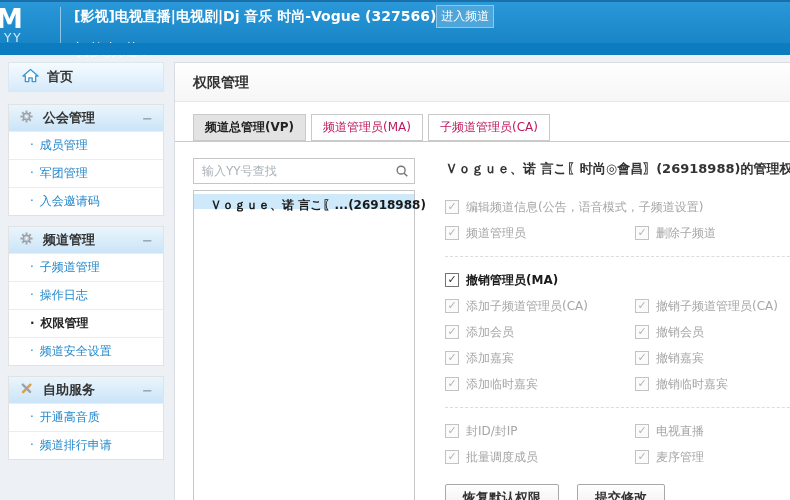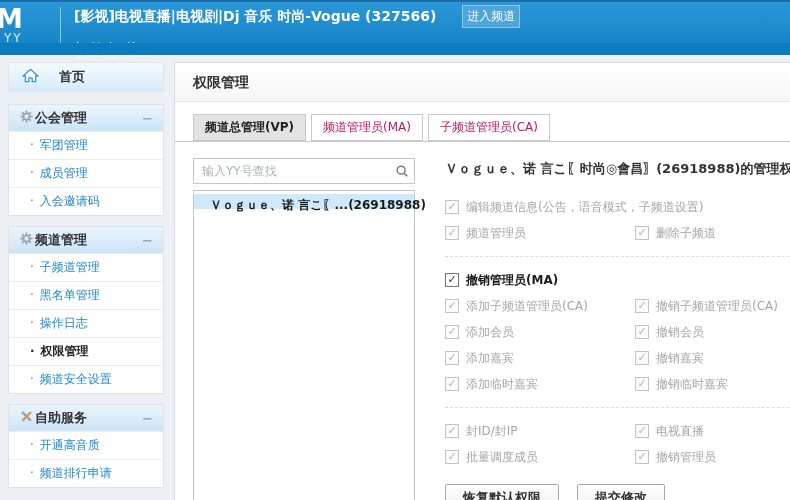--- a/index.html
+++ b/index.html
@@ -7,35 +7,35 @@
        font-family:"DejaVu Sans","Liberation Sans",sans-serif;font-size:12px;color:#333}
   .page{position:relative;width:790px;height:500px}
 
   
   .header{position:relative;height:55px;background:linear-gradient(#2a98d9,#1480c2)}
   .header::before{content:"";position:absolute;top:0;left:0;right:0;height:2px;background:#1a6fa9}
   .header-strip{position:absolute;left:0;right:0;bottom:0;height:12px;background:#0b7cc0}
   .logo-m{position:absolute;left:-4px;top:3px;font-size:27px;font-weight:bold;color:#fff;letter-spacing:-1px}
   .logo-yy{position:absolute;left:4px;top:31px;font-size:12px;color:#d7ecf9;letter-spacing:2px}
   .header-divider{position:absolute;left:60px;top:7px;height:37px;width:1px;background:rgba(255,255,255,.5)}
-  .header-row1{position:absolute;left:74px;top:5px;display:flex;align-items:center;gap:26px}
+  .header-row1{position:absolute;left:74px;top:5px;display:flex;align-items:center;gap:0}
   .channel-title{color:#fff;font-weight:bold;font-size:14px;white-space:nowrap}
   .enter-btn{padding:2px 4px;background:#4ea5da;border:1px solid #90c8e9;color:#fff;font-size:12px;cursor:pointer;white-space:nowrap}
   .switch{position:absolute;left:74px;top:40px;color:#fff;font-size:16px;cursor:pointer;white-space:nowrap}
 
   
   .content{display:flex;align-items:flex-start;padding:7px 0 0 8px;height:438px}
   .sidebar{width:156px;flex:none}
   .main{flex:1;background:#fff;border:1px solid #d9dde1;border-bottom:none;margin:0 3px 0 10px;min-height:438px}
 
   
-  .sb-home{display:flex;align-items:center;gap:20px;height:28px;padding-left:13px;
+  .sb-home{display:flex;align-items:center;gap:8px;height:28px;padding-left:13px;
     background:linear-gradient(#f5fbff,#d6eafa);border:1px solid #dbe6ef;font-weight:bold;font-size:13px;margin-bottom:12px;cursor:pointer}
   .sb-section{background:#fff;border:1px solid #e2e2e2;margin-bottom:10px}
-  .sb-header{display:flex;align-items:center;gap:1px;height:26px;padding:0 10px;
+  .sb-header{display:flex;align-items:center;gap:9px;height:26px;padding:0 10px;
     background:linear-gradient(#eaf5fd,#cbe4f7);font-weight:bold;font-size:13px;cursor:pointer}
   .sb-header .minus{margin-left:auto;color:#98a6b2;font-weight:bold}
   .sb-item{height:27px;line-height:27px;padding-left:21px;color:#2288cc;border-top:1px solid #ececec;cursor:pointer;font-size:12px;white-space:nowrap}
   .sb-item .bullet{margin-right:6px}
   .sb-item.active{color:#222;font-weight:bold}
 
   
   .page-title{padding:11px 18px 9px;font-size:14px;font-weight:bold;
     border-bottom:1px solid #e7e7e7;background:linear-gradient(#fefefe,#f6f6f6)}
   .tabs{display:flex;gap:5px;padding:12px 0 0 18px;border-bottom:1px solid #c9c9c9}
@@ -102,36 +102,35 @@
           <div class="sb-section">
             <div class="sb-header">
               <span><svg width="15" height="15" viewBox="0 0 16 16">
                   <path d="M8 1.5v13M1.5 8h13M3.4 3.4l9.2 9.2M12.6 3.4l-9.2 9.2" stroke="#a0a9b1" stroke-width="2.1"></path>
                   <circle cx="8" cy="8" r="3.7" fill="#bcc5cd" stroke="#8e979f"></circle>
                   <circle cx="8" cy="8" r="1.5" fill="#f0f3f6"></circle>
                 </svg></span>
               <span>公会管理</span>
               <span class="minus">−</span>
             </div>
+            <div class="sb-item"><span class="bullet">·</span><span>成员管理</span></div>
             <div class="sb-item"><span class="bullet">·</span><span>军团管理</span></div>
-            <div class="sb-item"><span class="bullet">·</span><span>成员管理</span></div>
             <div class="sb-item"><span class="bullet">·</span><span>入会邀请码</span></div>
           </div>
           <div class="sb-section">
             <div class="sb-header">
               <span><svg width="15" height="15" viewBox="0 0 16 16">
                   <path d="M8 1.5v13M1.5 8h13M3.4 3.4l9.2 9.2M12.6 3.4l-9.2 9.2" stroke="#a0a9b1" stroke-width="2.1"></path>
                   <circle cx="8" cy="8" r="3.7" fill="#bcc5cd" stroke="#8e979f"></circle>
                   <circle cx="8" cy="8" r="1.5" fill="#f0f3f6"></circle>
                 </svg></span>
               <span>频道管理</span>
               <span class="minus">−</span>
             </div>
             <div class="sb-item"><span class="bullet">·</span><span>子频道管理</span></div>
-            <div class="sb-item"><span class="bullet">·</span><span>黑名单管理</span></div>
             <div class="sb-item"><span class="bullet">·</span><span>操作日志</span></div>
             <div class="sb-item active"><span class="bullet">·</span><span>权限管理</span></div>
             <div class="sb-item"><span class="bullet">·</span><span>频道安全设置</span></div>
           </div>
           <div class="sb-section">
             <div class="sb-header">
               <span><svg width="15" height="15" viewBox="0 0 16 16">
                   <rect x="6.8" y="1" width="2.6" height="13.5" rx="1.2" fill="#e59a3c" transform="rotate(45 8 8)"></rect>
                   <rect x="6.8" y="1" width="2.6" height="13.5" rx="1.2" fill="#9aa4ad" transform="rotate(-45 8 8)"></rect>
                 </svg></span>
@@ -246,21 +245,21 @@
                   <span class="perm-label">电视直播</span>
                 </span>
               </div>
               <div class="perm-row">
                 <span class="perm-cell">
                   <span class="cb">✓</span>
                   <span class="perm-label">批量调度成员</span>
                 </span>
                 <span class="perm-cell">
                   <span class="cb">✓</span>
-                  <span class="perm-label">撤销管理员</span>
+                  <span class="perm-label">麦序管理</span>
                 </span>
               </div>
             </div>
           <div class="footer-buttons">
             <button class="btn">恢复默认权限</button>
             <button class="btn">提交修改</button>
           </div>
         </div>
 
       </div>

